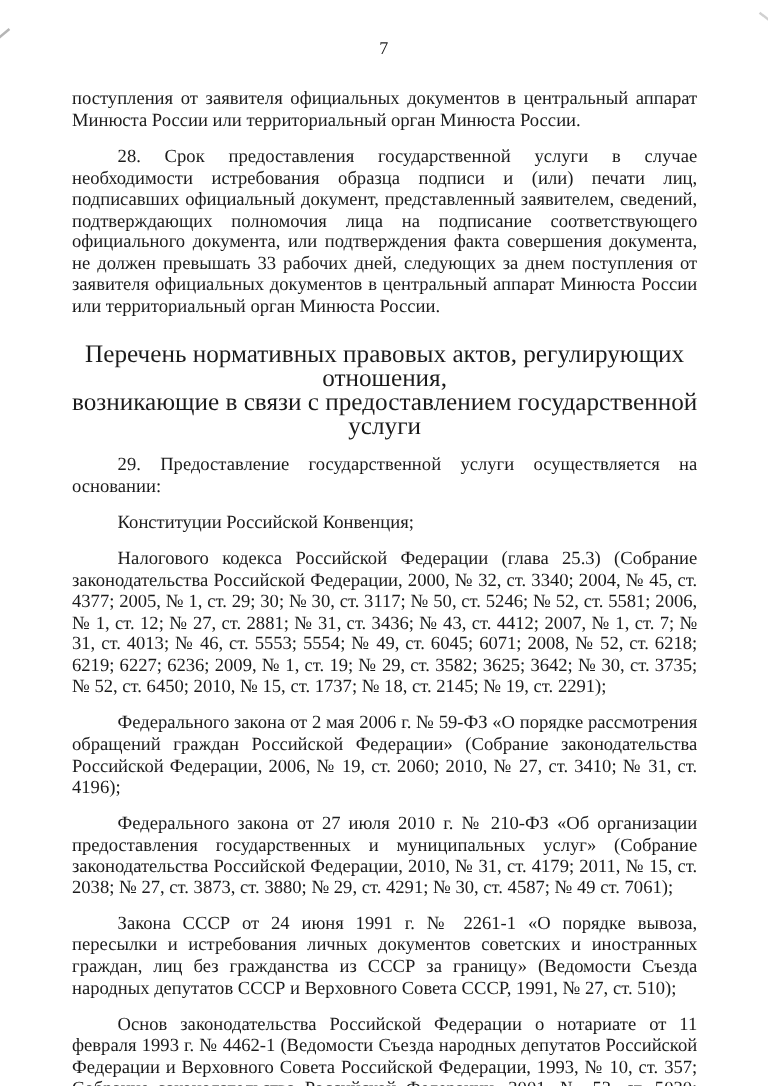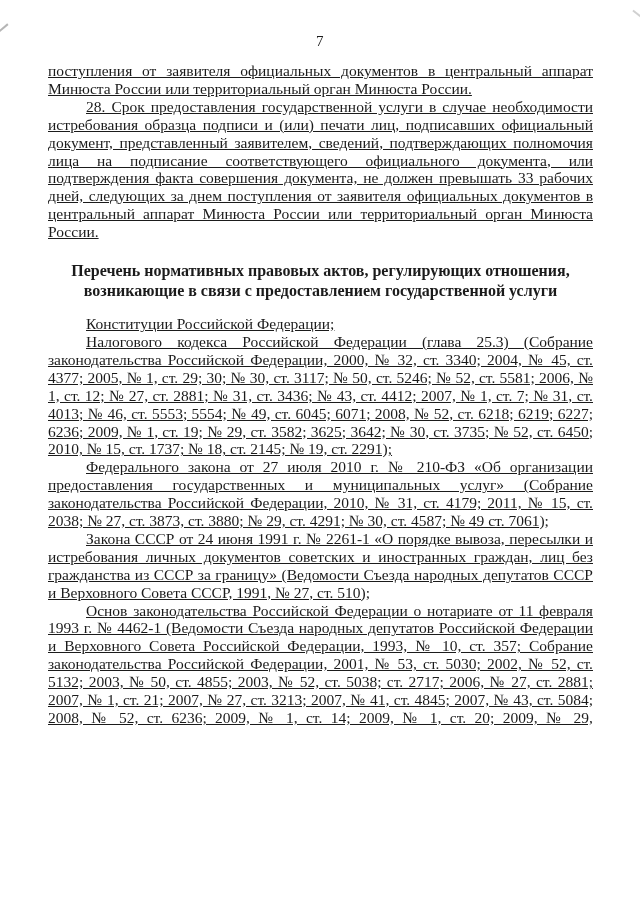--- a/index.html
+++ b/index.html
@@ -28,35 +28,34 @@
   .content {
     position: absolute;
     left: 48px;
     top: 62px;
     width: 545px;
     font-size: 15.5px;
     line-height: 17.9px;
     text-align: justify;
   }
   .content p {
-    margin: 0;
+    margin: 12px;
     padding: 0;
-    text-decoration: underline;
   }
   .indent {
     text-indent: 38px;
   }
   .cont {
     text-align-last: justify;
   }
   .section-heading {
     margin: 20px 0 14px 0;
     text-align: center;
-    font-weight: bold;
-    font-size: 16px;
+    font-weight: normal;
+    font-size: 21px;
     line-height: 20px;
   }
   
   .scan-mark {
     position: absolute;
     background: transparent;
     pointer-events: none;
   }
   .scan-mark-tl {
     left: 0px;
@@ -89,26 +88,28 @@
 
     <p>поступления от заявителя официальных документов в центральный аппарат Минюста России или территориальный орган Минюста России.</p>
 
     <p class="indent">28. Срок предоставления государственной услуги в случае необходимости истребования образца подписи и (или) печати лиц, подписавших официальный документ, представленный заявителем, сведений, подтверждающих полномочия лица на подписание соответствующего официального документа, или подтверждения факта совершения документа, не должен превышать 33 рабочих дней, следующих за днем поступления от заявителя официальных документов в центральный аппарат Минюста России или территориальный орган Минюста России.</p>
 
     <div class="section-heading">
       <div>Перечень нормативных правовых актов, регулирующих отношения,</div>
       <div>возникающие в связи с предоставлением государственной услуги</div>
     </div>
 
+    <p class="indent">29. Предоставление государственной услуги осуществляется на основании:</p>
 
-    <p class="indent">Конституции Российской Федерации;</p>
+    <p class="indent">Конституции Российской Конвенция;</p>
 
 
     <p class="indent">Налогового кодекса Российской Федерации (глава 25.3) (Собрание законодательства Российской Федерации, 2000, № 32, ст. 3340; 2004, № 45, ст. 4377; 2005, № 1, ст. 29; 30; № 30, ст. 3117; № 50, ст. 5246; № 52, ст. 5581; 2006, № 1, ст. 12; № 27, ст. 2881; № 31, ст. 3436; № 43, ст. 4412; 2007, № 1, ст. 7; № 31, ст. 4013; № 46, ст. 5553; 5554; № 49, ст. 6045; 6071; 2008, № 52, ст. 6218; 6219; 6227; 6236; 2009, № 1, ст. 19; № 29, ст. 3582; 3625; 3642; № 30, ст. 3735; № 52, ст. 6450; 2010, № 15, ст. 1737; № 18, ст. 2145; № 19, ст. 2291);</p>
 
+    <p class="indent">Федерального закона от 2 мая 2006 г. № 59-ФЗ «О порядке рассмотрения обращений граждан Российской Федерации» (Собрание законодательства Российской Федерации, 2006, № 19, ст. 2060; 2010, № 27, ст. 3410; № 31, ст. 4196);</p>
 
     <p class="indent">Федерального закона от 27 июля 2010 г. № 210-ФЗ «Об организации предоставления государственных и муниципальных услуг» (Собрание законодательства Российской Федерации, 2010, № 31, ст. 4179; 2011, № 15, ст. 2038; № 27, ст. 3873, ст. 3880; № 29, ст. 4291; № 30, ст. 4587; № 49 ст. 7061);</p>
 
     <p class="indent">Закона СССР от 24 июня 1991 г. № 2261-1 «О порядке вывоза, пересылки и истребования личных документов советских и иностранных граждан, лиц без гражданства из СССР за границу» (Ведомости Съезда народных депутатов СССР и Верховного Совета СССР, 1991, № 27, ст. 510);</p>
 
     <p class="indent cont">Основ законодательства Российской Федерации о нотариате от 11 февраля 1993 г. № 4462-1 (Ведомости Съезда народных депутатов Российской Федерации и Верховного Совета Российской Федерации, 1993, № 10, ст. 357; Собрание законодательства Российской Федерации, 2001, № 53, ст. 5030; 2002, № 52, ст. 5132; 2003, № 50, ст. 4855; 2003, № 52, ст. 5038; ст. 2717; 2006, № 27, ст. 2881; 2007, № 1, ст. 21; 2007, № 27, ст. 3213; 2007, № 41, ст. 4845; 2007, № 43, ст. 5084; 2008, № 52, ст. 6236; 2009, № 1, ст. 14; 2009, № 1, ст. 20; 2009, № 29,</p>
 
   </div>
 </div>
 

